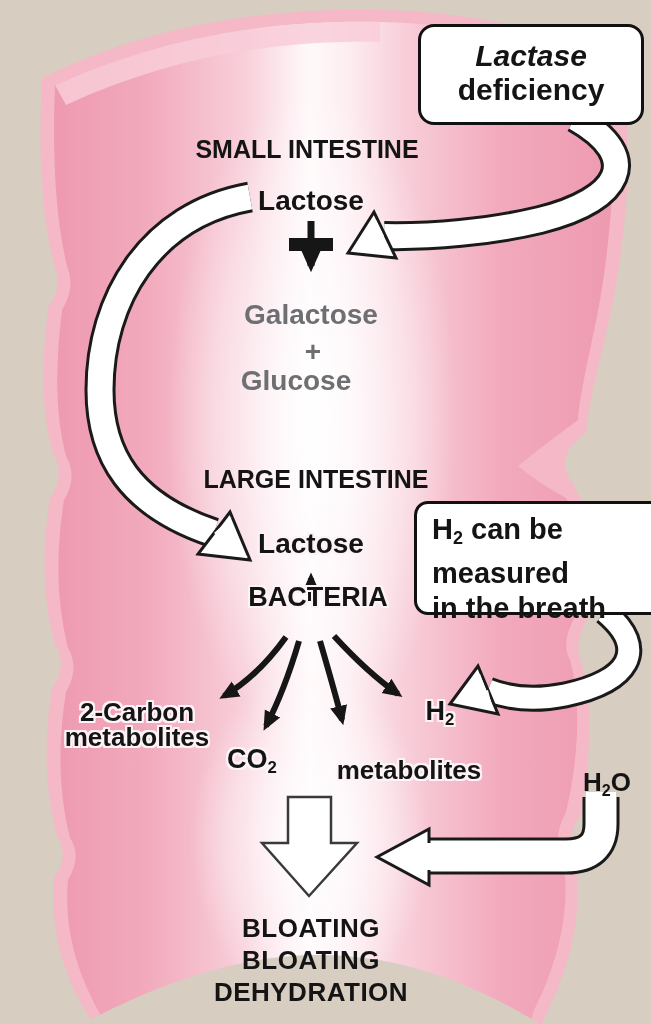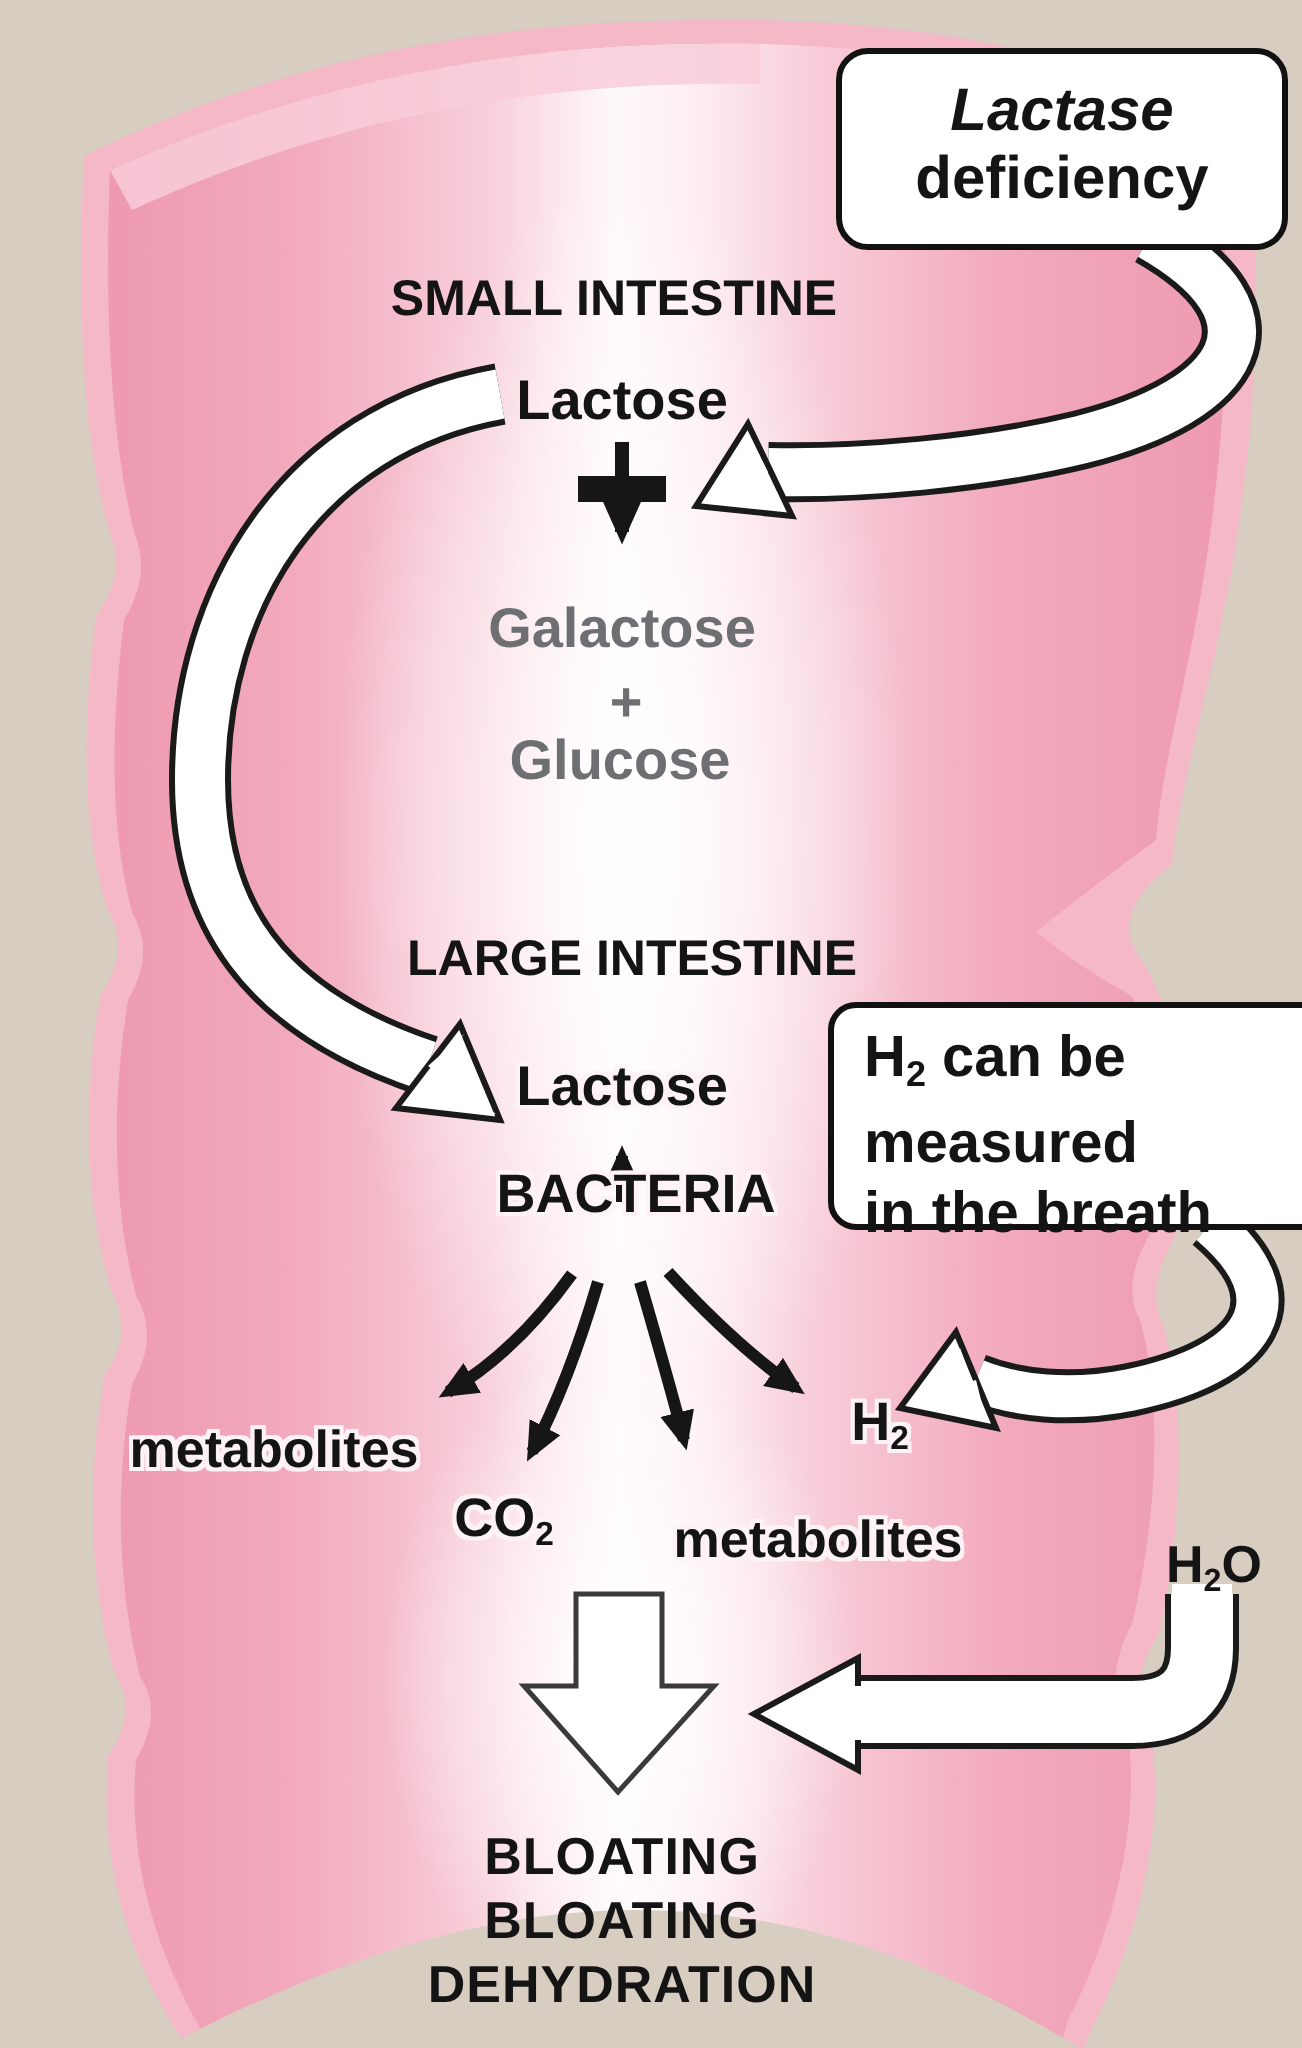--- a/index.html
+++ b/index.html
@@ -155,29 +155,30 @@
       <rect x="427" y="843" width="8" height="27" fill="#ffffff"></rect>
     </g>
   </svg>
 
   <div class="lbl sz25" style="left:307px;top:132px;margin-top:18px;">SMALL INTESTINE</div>
 
   <div class="lbl sz28" style="left:311px;top:201px;">Lactose</div>
 
   <div class="lbl sz28 gray" style="left:311px;top:315px;">Galactose</div>
   <div class="lbl sz28 gray" style="left:313px;top:352px;">+</div>
-  <div class="lbl sz28 gray" style="left:310px;top:381px;">Glucose</div>
+  <div class="lbl sz28 gray" style="left:296px;top:381px;">Glucose</div>
 
   <div class="lbl sz25" style="left:316px;top:480px;">LARGE INTESTINE</div>
 
   <div class="lbl sz28 halo" style="left:311px;top:544px;">Lactose</div>
 
   <div class="lbl sz27 halo" style="left:318px;top:598px;">BACTERIA</div>
 
   <div class="lbl sz26 halo multiline" style="left:137px;top:725px;">
+    <div>2-Carbon</div>
     <div>metabolites</div>
   </div>
 
   <div class="lbl sz27 halo" style="left:252px;top:761px;">
     <span>CO</span><sub>2</sub>
   </div>
 
   <div class="lbl sz26 halo multiline" style="left:409px;top:770px;">
     <div>metabolites</div>
   </div>

